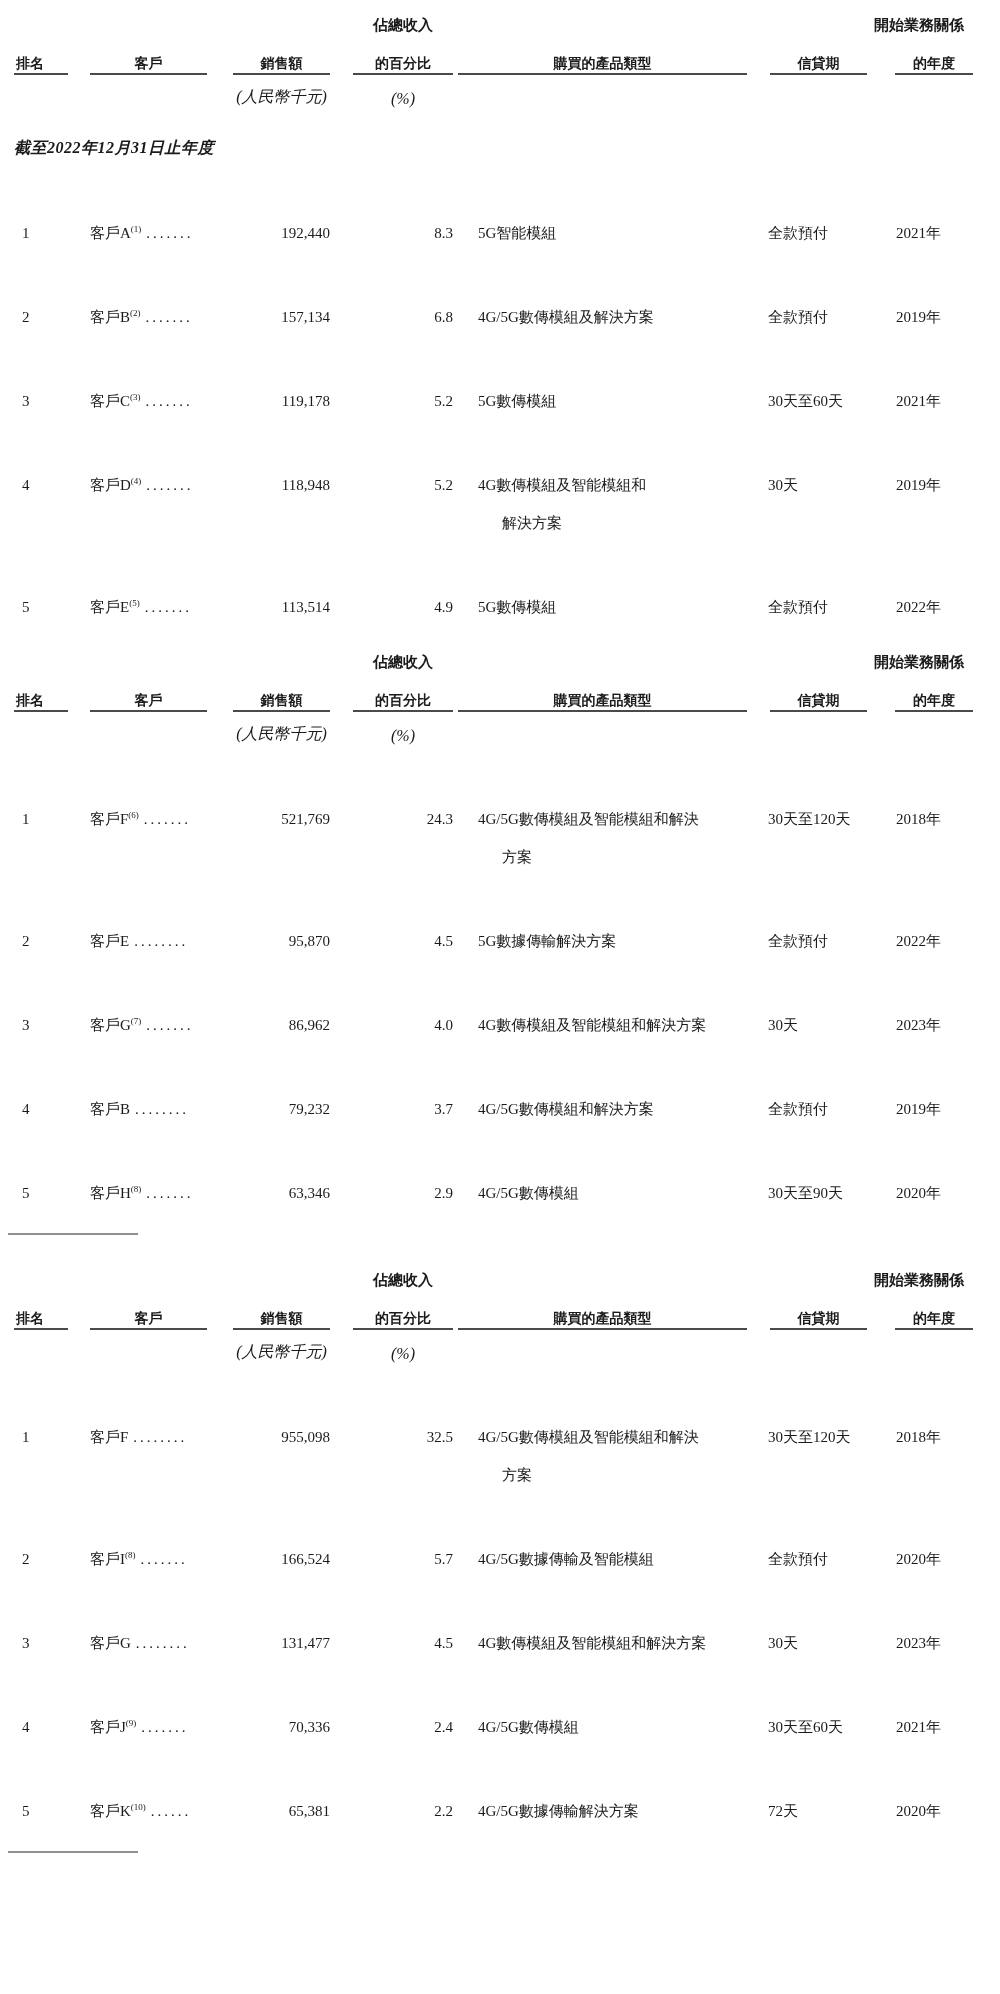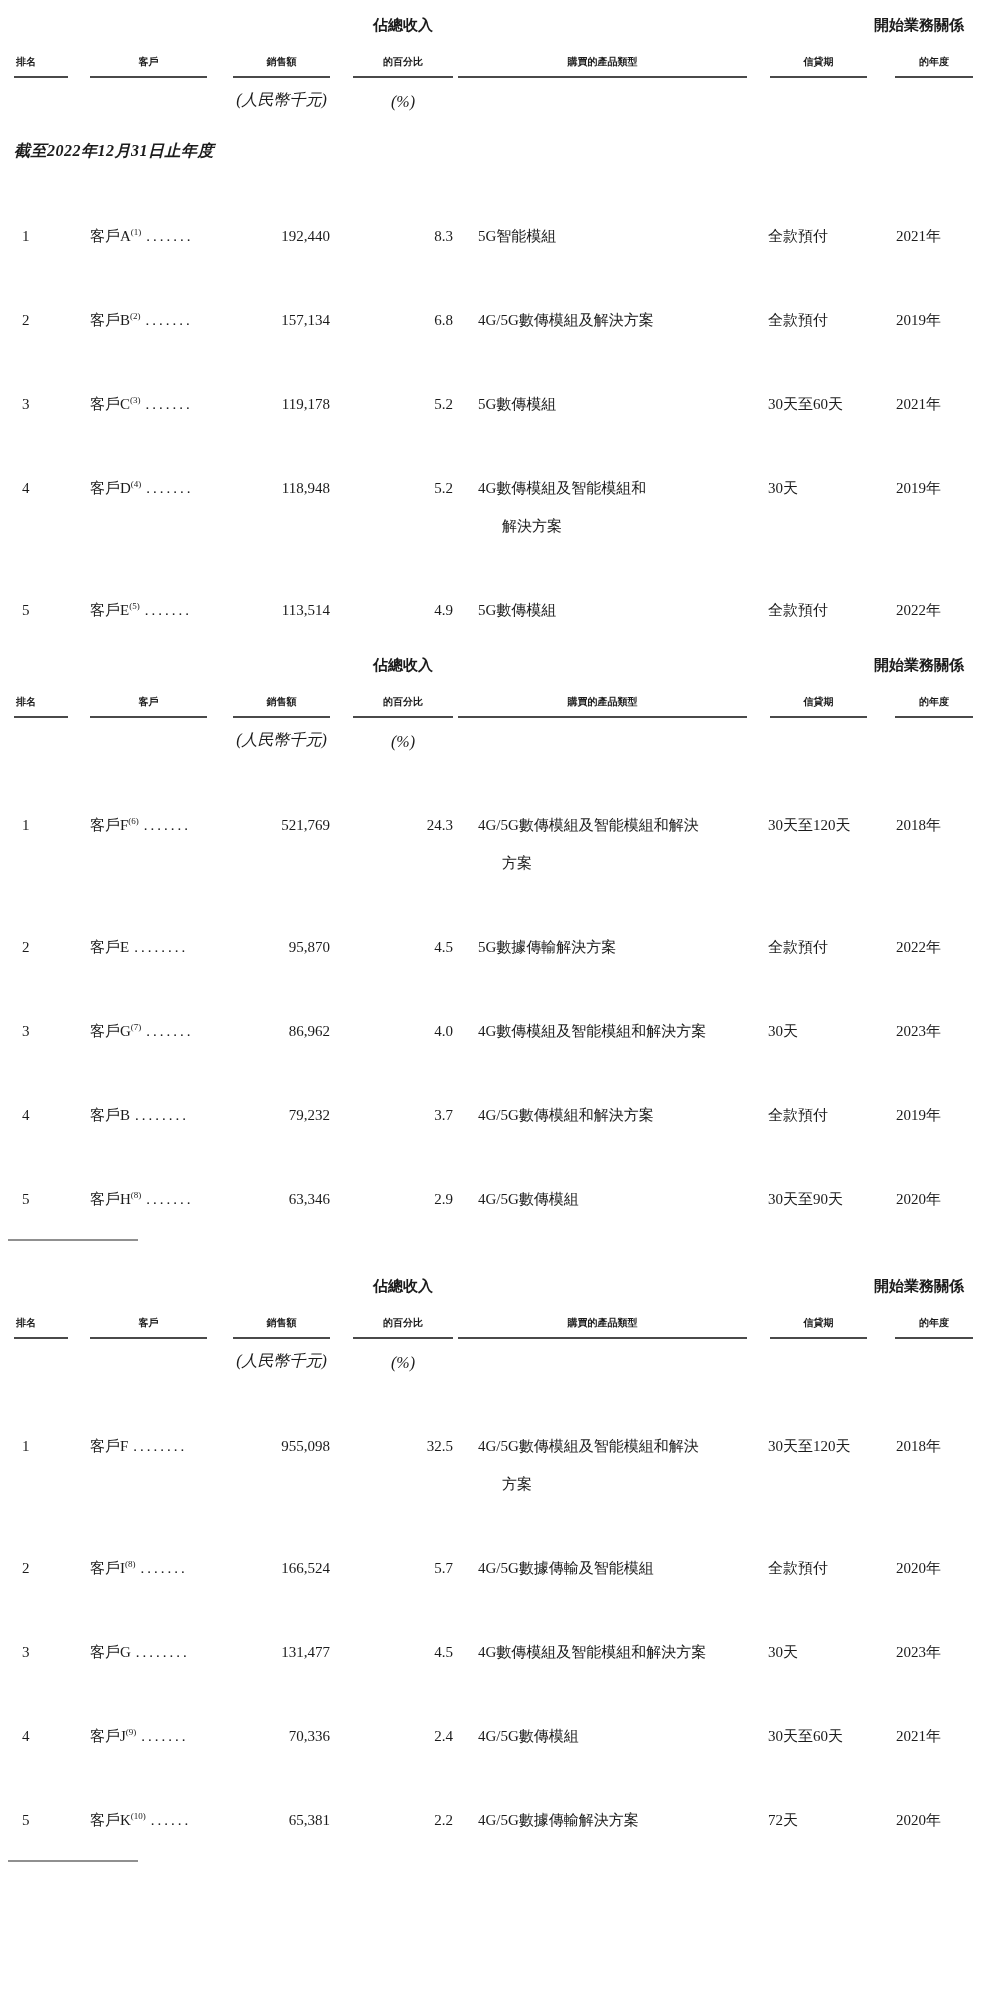--- a/index.html
+++ b/index.html
@@ -19,21 +19,21 @@
   th{font-weight:bold;font-size:15px;vertical-align:bottom;white-space:nowrap;}
 
   
   .toprow th{padding:10px 0 14px;vertical-align:top;}
   .toprow .cap{display:block;text-align:center;}
   .toprow .cap-pct{width:100px;margin-left:auto;text-align:center;}
   .toprow .cap-year{width:106px;}
 
   
   .mainrow th{padding-top:6px;}
-  .ul{border-bottom:2px solid #4a4a4a;padding-bottom:7px;font-size:10px;}
+  .ul{border-bottom:2px solid #4a4a4a;font-size:14px;}
   .ul-rank{width:52px;text-align:left;padding-left:2px;}
   .ul-cust{width:117px;text-align:center;}
   .ul-sales{width:97px;text-align:center;}
   .ul-pct{width:100px;margin-left:auto;text-align:center;}
   .ul-prod{width:289px;margin-left:5px;text-align:center;}
   .ul-credit{width:97px;margin-left:10px;text-align:center;}
   .ul-year{width:78px;margin-left:29px;text-align:center;}
 
   
   .subrow th{padding-top:12px;font-weight:normal;}

